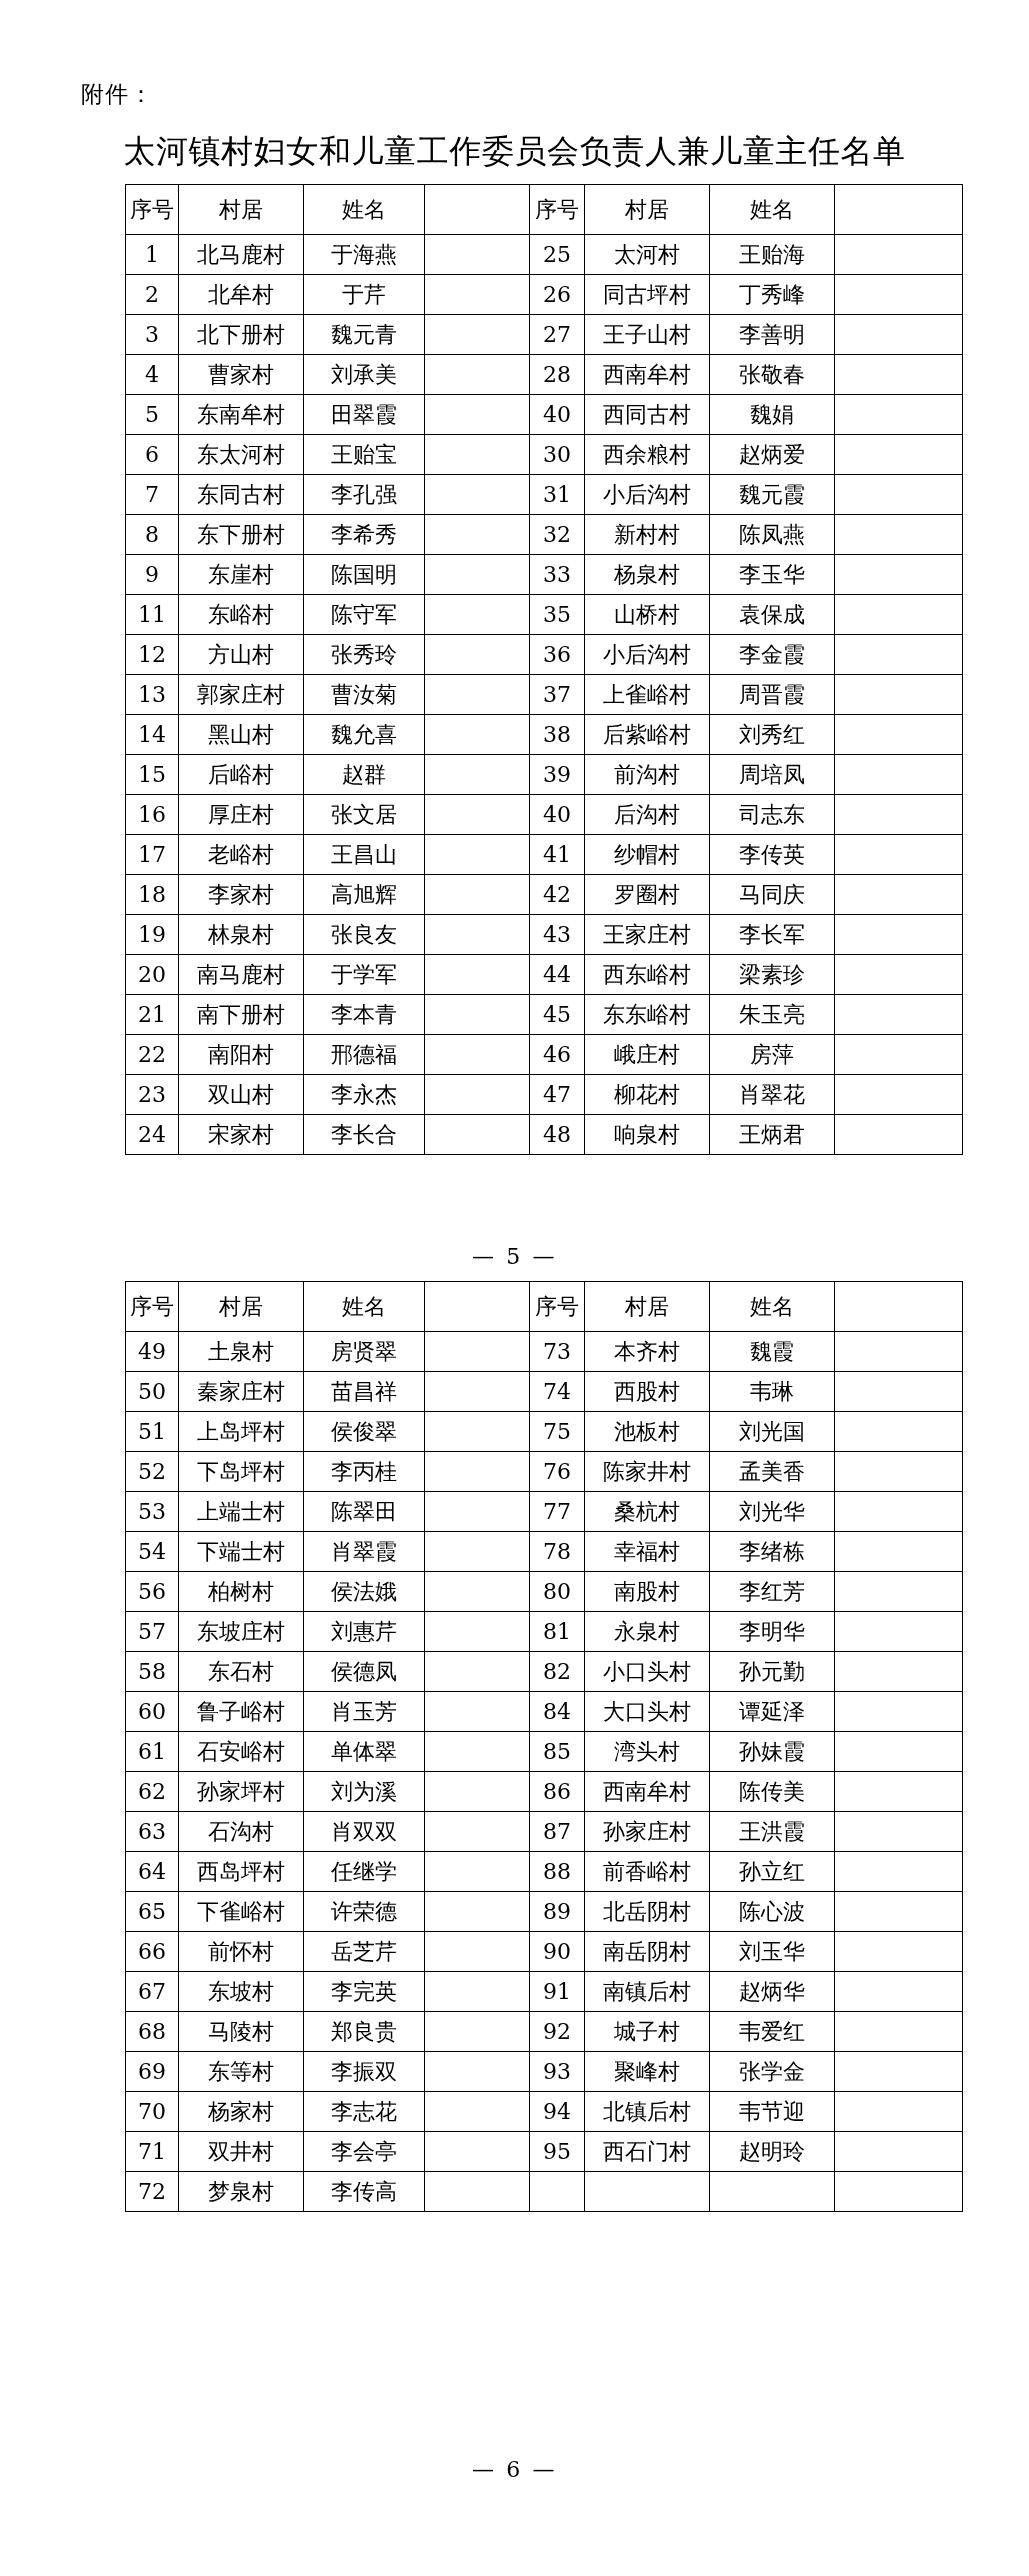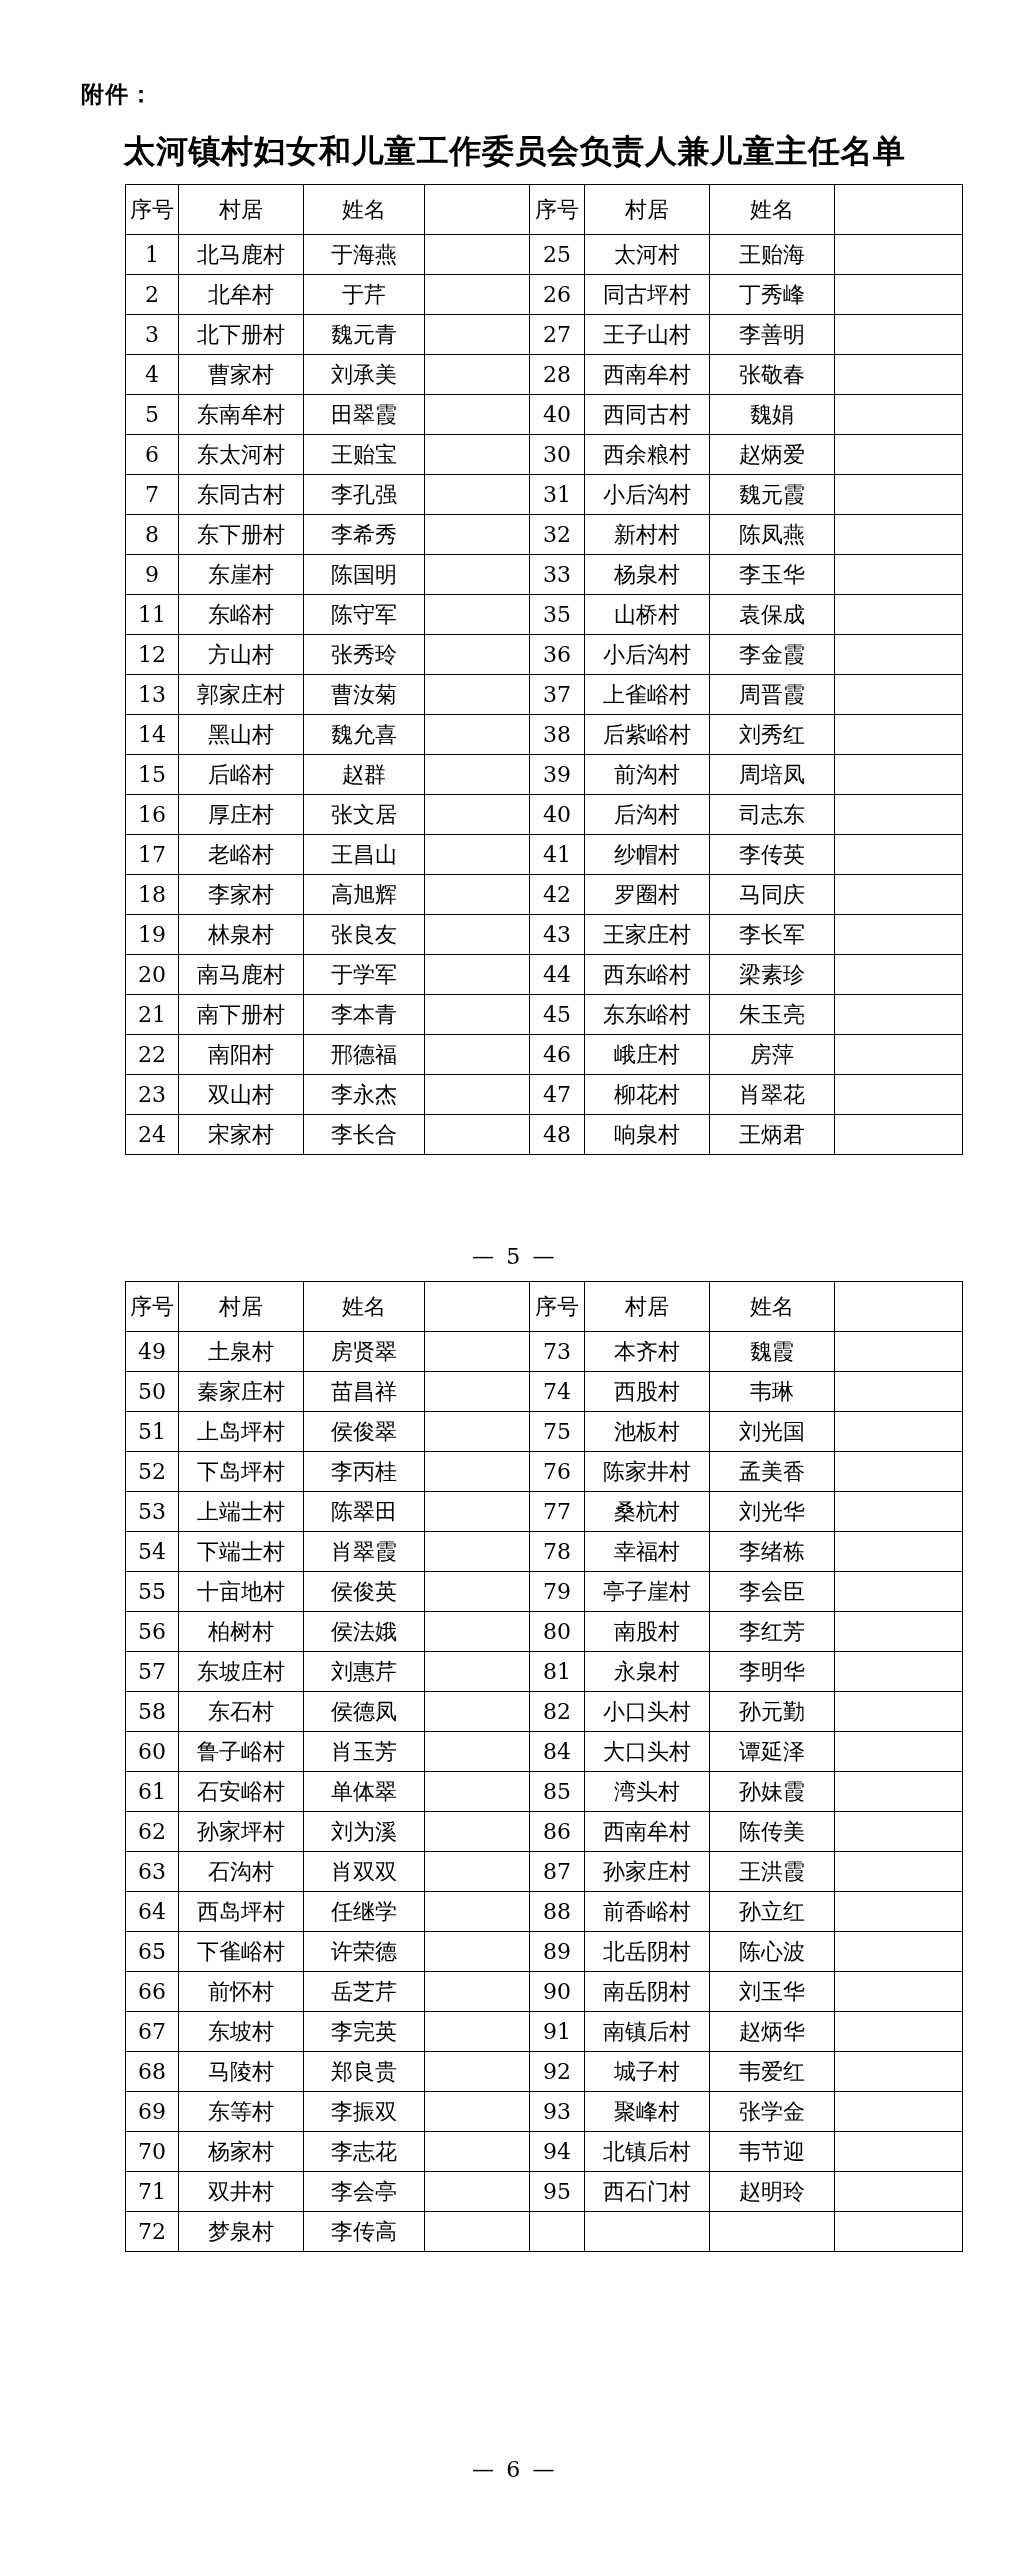--- a/index.html
+++ b/index.html
@@ -14,31 +14,31 @@
     background: #ffffff;
     font-family: "DejaVu Serif", "Liberation Serif", serif;
     color: #000000;
     overflow: hidden;
   }
   .attachment-label {
     position: absolute;
     left: 81px;
     top: 79px;
     font-size: 23px;
-    font-weight: bold;
+    font-weight: normal;
     letter-spacing: 1.3px;
   }
   .doc-title {
     position: absolute;
     left: 0;
     top: 130px;
     width: 1029px;
     text-align: center;
     font-size: 32px;
-    font-weight: bold;
+    font-weight: normal;
     letter-spacing: 0.6px;
     white-space: nowrap;
   }
   table.roster {
     position: absolute;
     left: 125px;
     border-collapse: collapse;
     table-layout: fixed;
     width: 835px;
   }
@@ -421,30 +421,20 @@
           <td>54</td>
           <td>下端士村</td>
           <td>肖翠霞</td>
           <td></td>
           <td>78</td>
           <td>幸福村</td>
           <td>李绪栋</td>
           <td></td>
         </tr>
         <tr>
-          <td>55</td>
-          <td>十亩地村</td>
-          <td>侯俊英</td>
-          <td></td>
-          <td>79</td>
-          <td>亭子崖村</td>
-          <td>李会臣</td>
-          <td></td>
-        </tr>
-        <tr>
           <td>56</td>
           <td>柏树村</td>
           <td>侯法娥</td>
           <td></td>
           <td>80</td>
           <td>南股村</td>
           <td>李红芳</td>
           <td></td>
         </tr>
         <tr>

